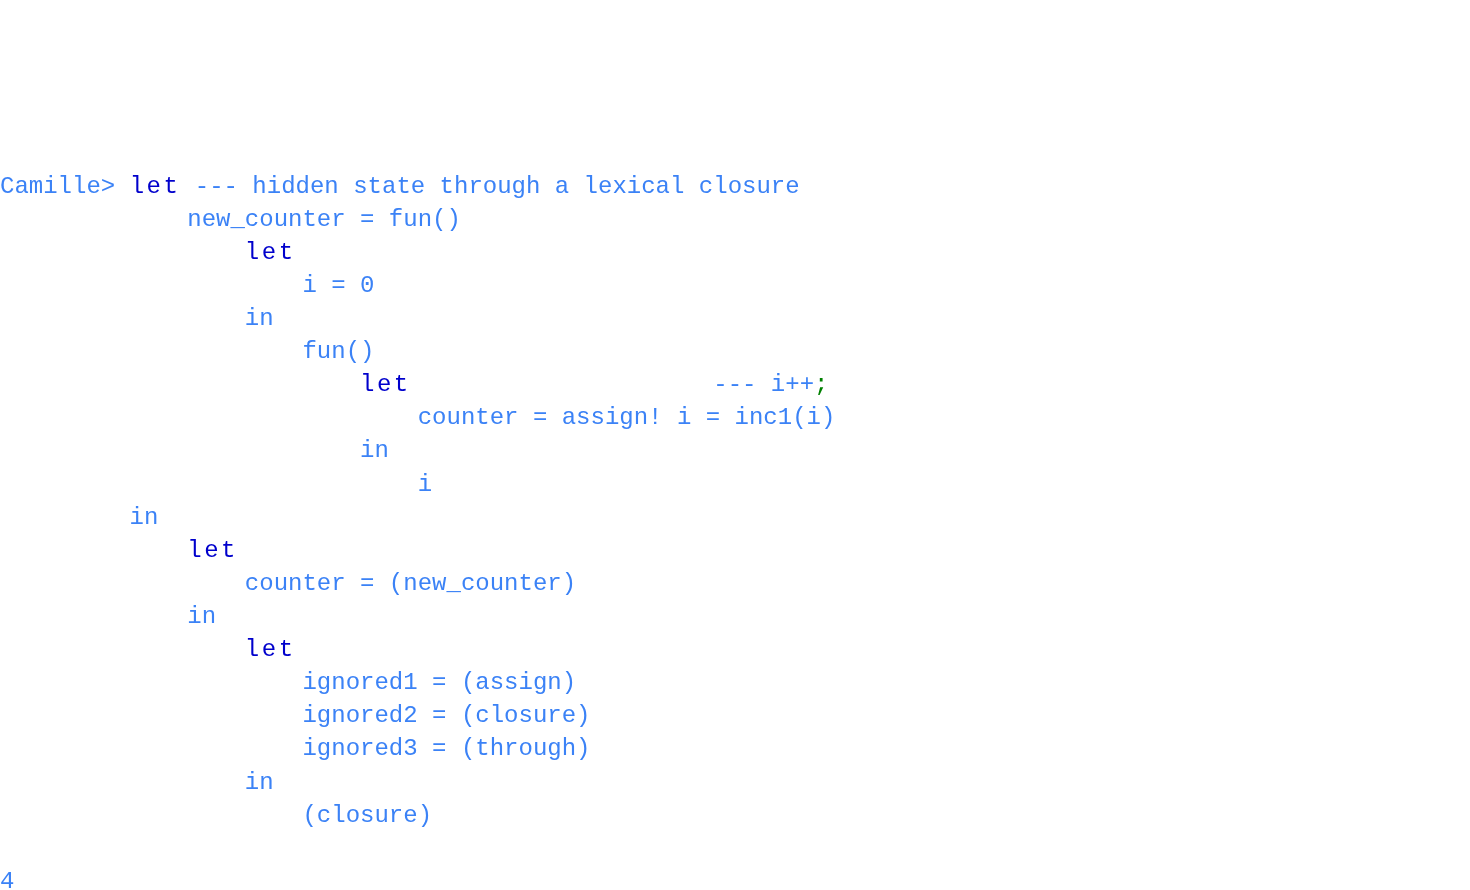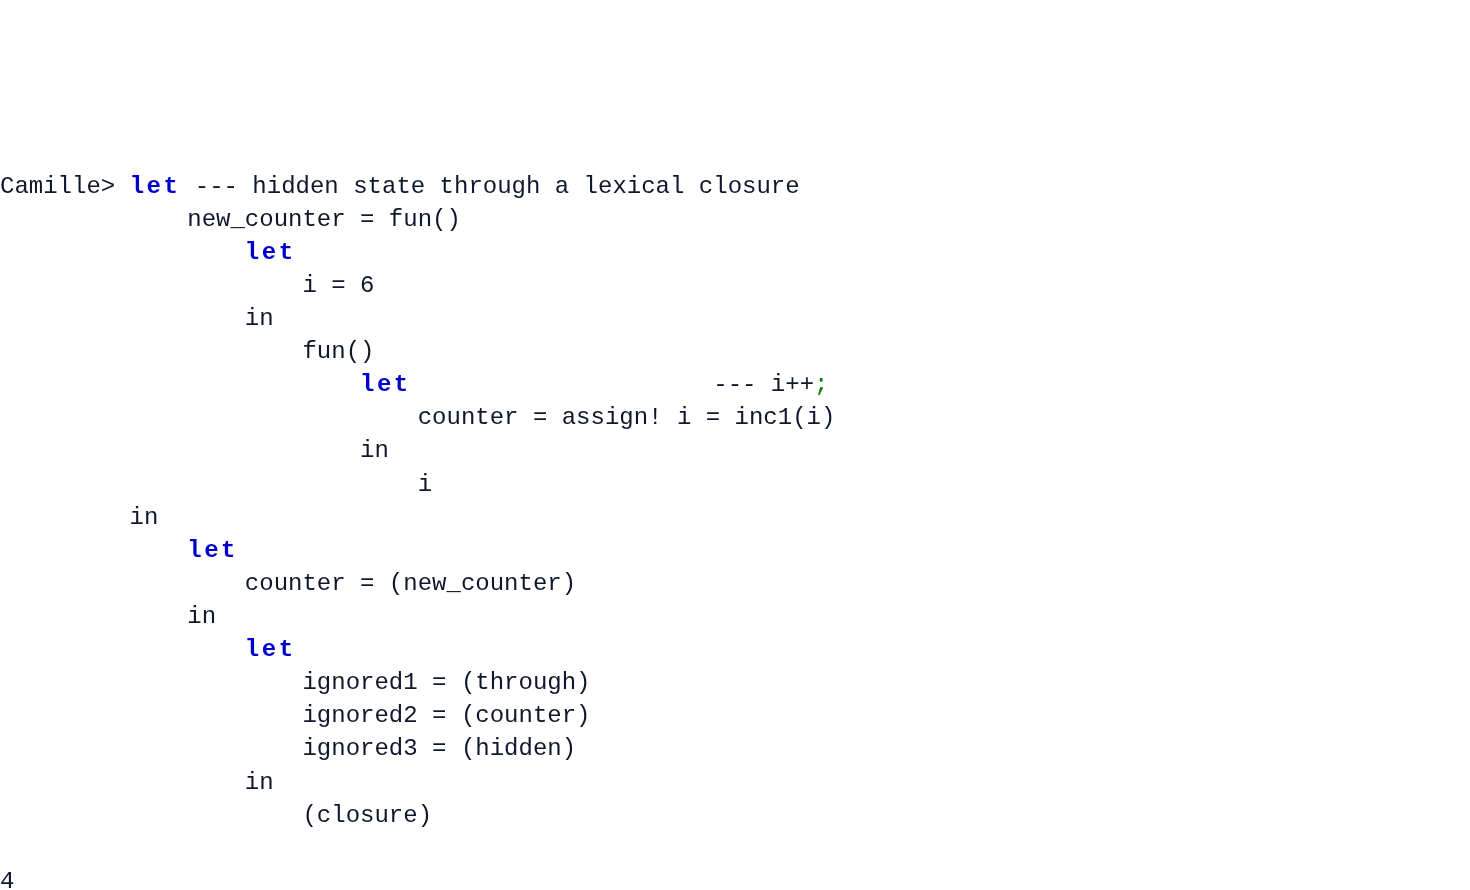--- a/index.html
+++ b/index.html
@@ -10,54 +10,54 @@
       font-size: 24px;
       line-height: 1.38;
       color: #4a4a4a;
       white-space: pre;
     }
     .code-block {
       padding: 4px 0 0 0;
     }
     .kw {
       color: #0000cc;
-      font-weight: bold;
+      font-weight: normal;
       letter-spacing: 2.5px;
     }
     .txt {
-      color: #0f172a;
+      color: #3b82f6;
     }
     .semi {
       color: #008000;
     }
   </style>
 </head>
 <body>
 
 
 
 <div class="code-block">
 <span class="txt">Camille&gt; </span><span class="kw">let</span><span class="txt"> --- hidden state through a lexical closure</span>
 <span class="txt">             new_counter = fun()</span>
 <span class="txt">                 </span><span class="kw">let</span>
-<span class="txt">                     i = 6</span>
+<span class="txt">                     i = 0</span>
 <span class="txt">                 in</span>
 <span class="txt">                     fun()</span>
 <span class="txt">                         </span><span class="kw">let</span><span class="txt">                     --- i++</span><span class="semi">;</span>
 <span class="txt">                             counter = assign! i = inc1(i)</span>
 <span class="txt">                         in</span>
 <span class="txt">                             i</span>
 <span class="txt">         in</span>
 <span class="txt">             </span><span class="kw">let</span>
 <span class="txt">                 counter = (new_counter)</span>
 <span class="txt">             in</span>
 <span class="txt">                 </span><span class="kw">let</span>
-<span class="txt">                     ignored1 = (through)</span>
-<span class="txt">                     ignored2 = (counter)</span>
-<span class="txt">                     ignored3 = (hidden)</span>
+<span class="txt">                     ignored1 = (assign)</span>
+<span class="txt">                     ignored2 = (closure)</span>
+<span class="txt">                     ignored3 = (through)</span>
 <span class="txt">                 in</span>
 <span class="txt">                     (closure)</span>
 <span class="txt"></span>
 <span class="txt">4</span>
 </div>
 
 
 
 
 </body></html>

